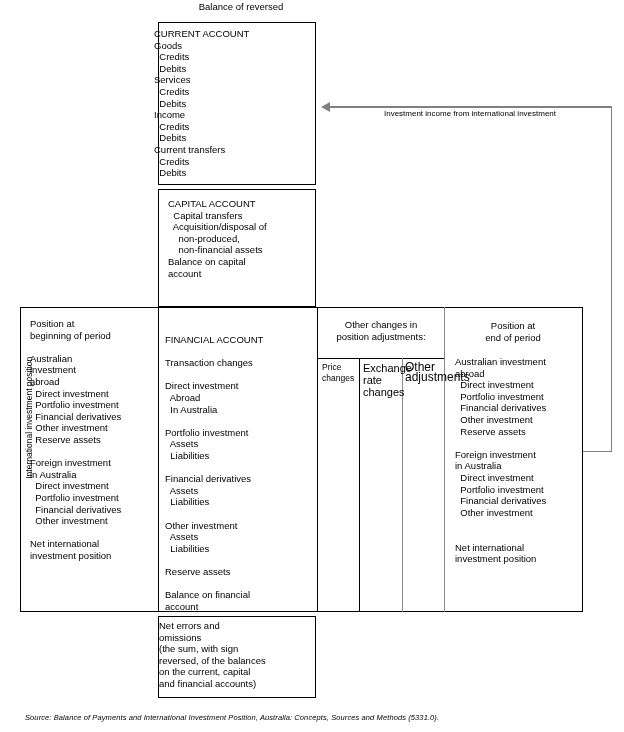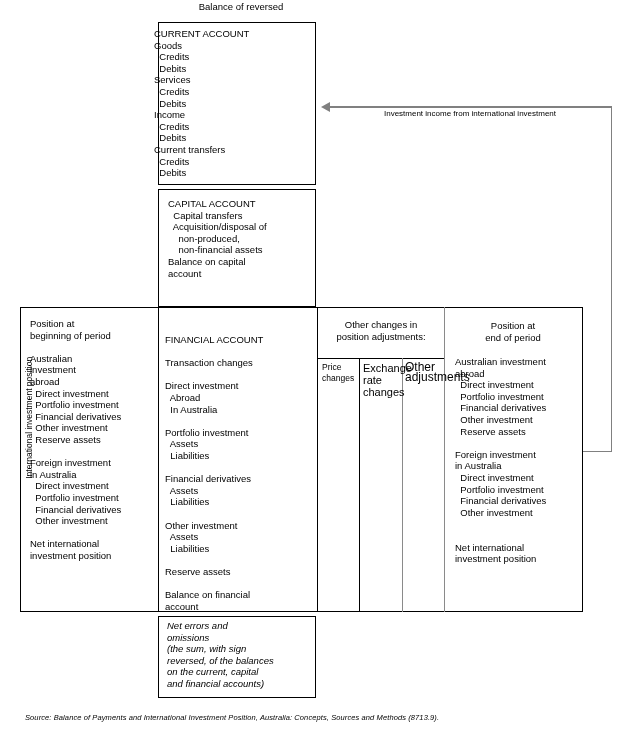--- a/index.html
+++ b/index.html
@@ -55,21 +55,21 @@
   #fin-account{left:165px;top:334px;}
   #oc-header{left:320px;top:319px;width:122px;text-align:center;font-size:9.5px;line-height:11.6px;}
   #price-changes{left:322px;top:362px;font-size:8.5px;line-height:10.6px;}
   #exch-changes{left:363px;top:362px;font-size:11px;line-height:12px;}
   #other-adj{left:405px;top:362px;font-size:12px;line-height:10px;}
   #pos-end-header{left:448px;top:320px;width:130px;text-align:center;font-size:9.5px;line-height:11.6px;}
   #pos-end-body{left:455px;top:356px;}
 
   
   #net-errors-box{left:158px;top:616px;width:158px;height:82px;}
-  #net-errors-text{left:167px;top:620px;font-style:italic;}
+  #net-errors-text{left:159px;top:620px;}
 
   
   #source{left:25px;top:712px;font-size:7.5px;font-style:italic;letter-spacing:.1px;}
 </style>
 </head>
 <body>
 
 <div class="t" id="title">Balance of reversed</div>
 
 <div class="bx" id="current-account-box"></div>
@@ -188,13 +188,13 @@
 investment position</div>
 
 <div class="bx" id="net-errors-box"></div>
 <div class="t" id="net-errors-text">Net errors and
 omissions
 (the sum, with sign
 reversed, of the balances
 on the current, capital
 and financial accounts)</div>
 
-<div class="t" id="source">Source: Balance of Payments and International Investment Position, Australia: Concepts, Sources and Methods (8713.9).</div>
+<div class="t" id="source">Source: Balance of Payments and International Investment Position, Australia: Concepts, Sources and Methods (5331.0).</div>
 
 </body></html>

